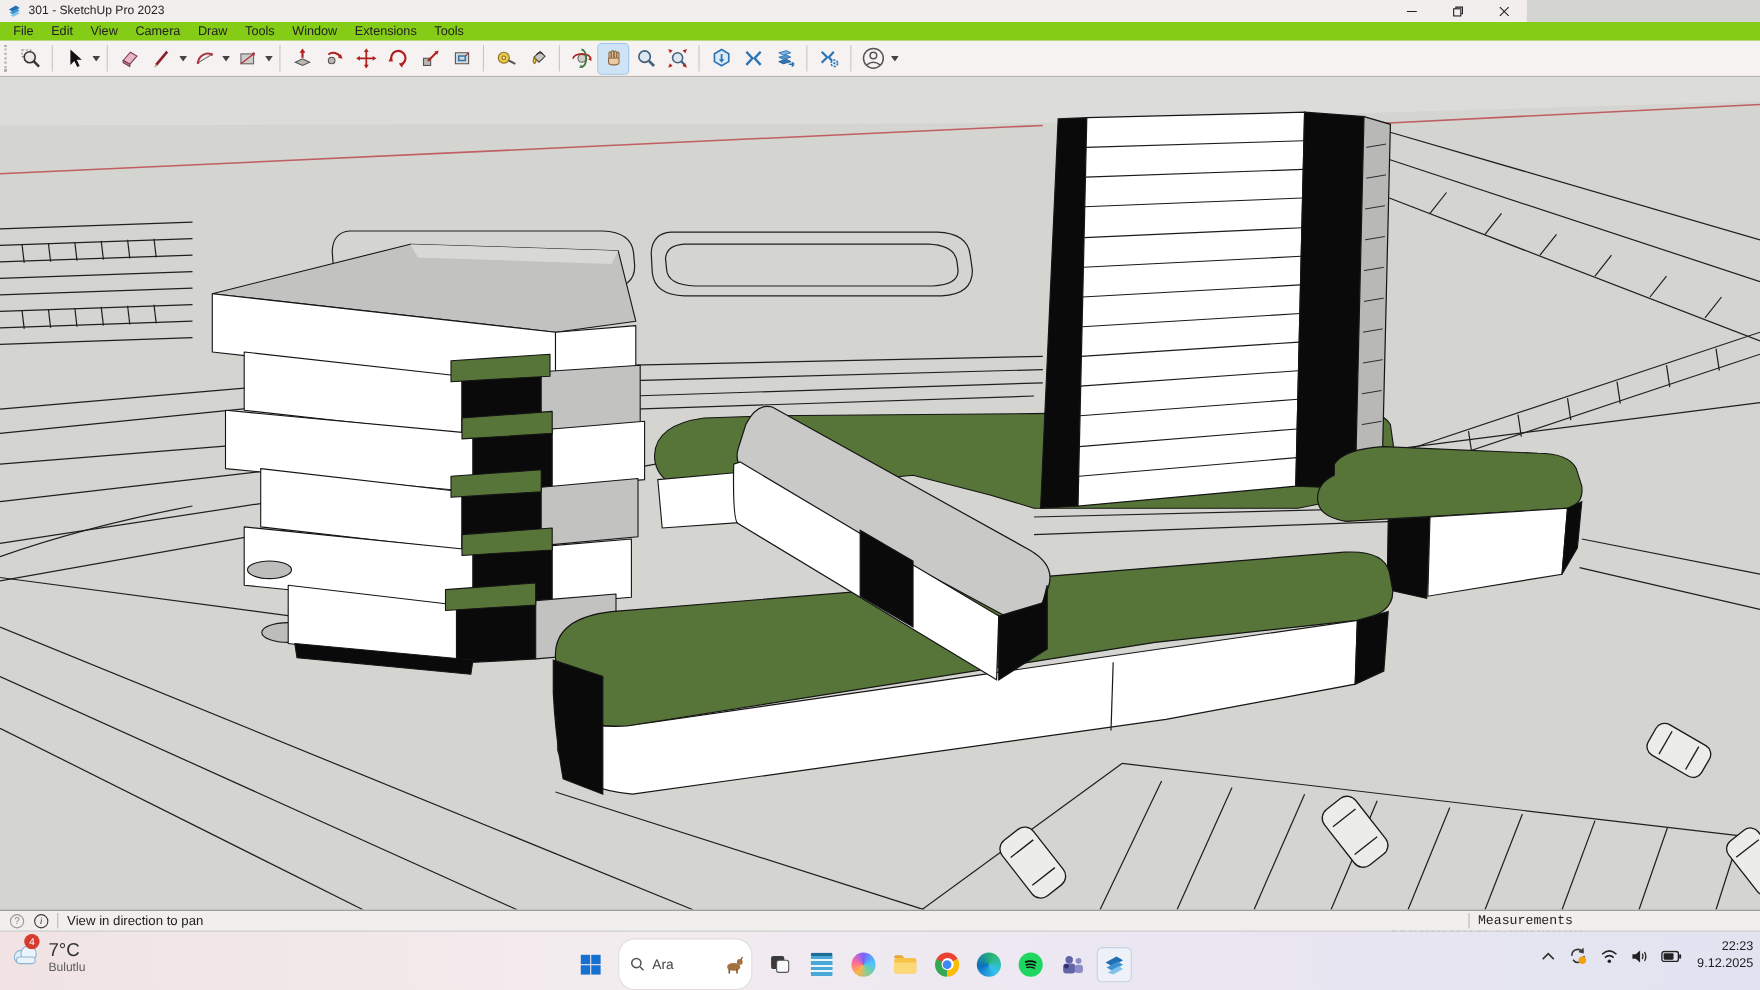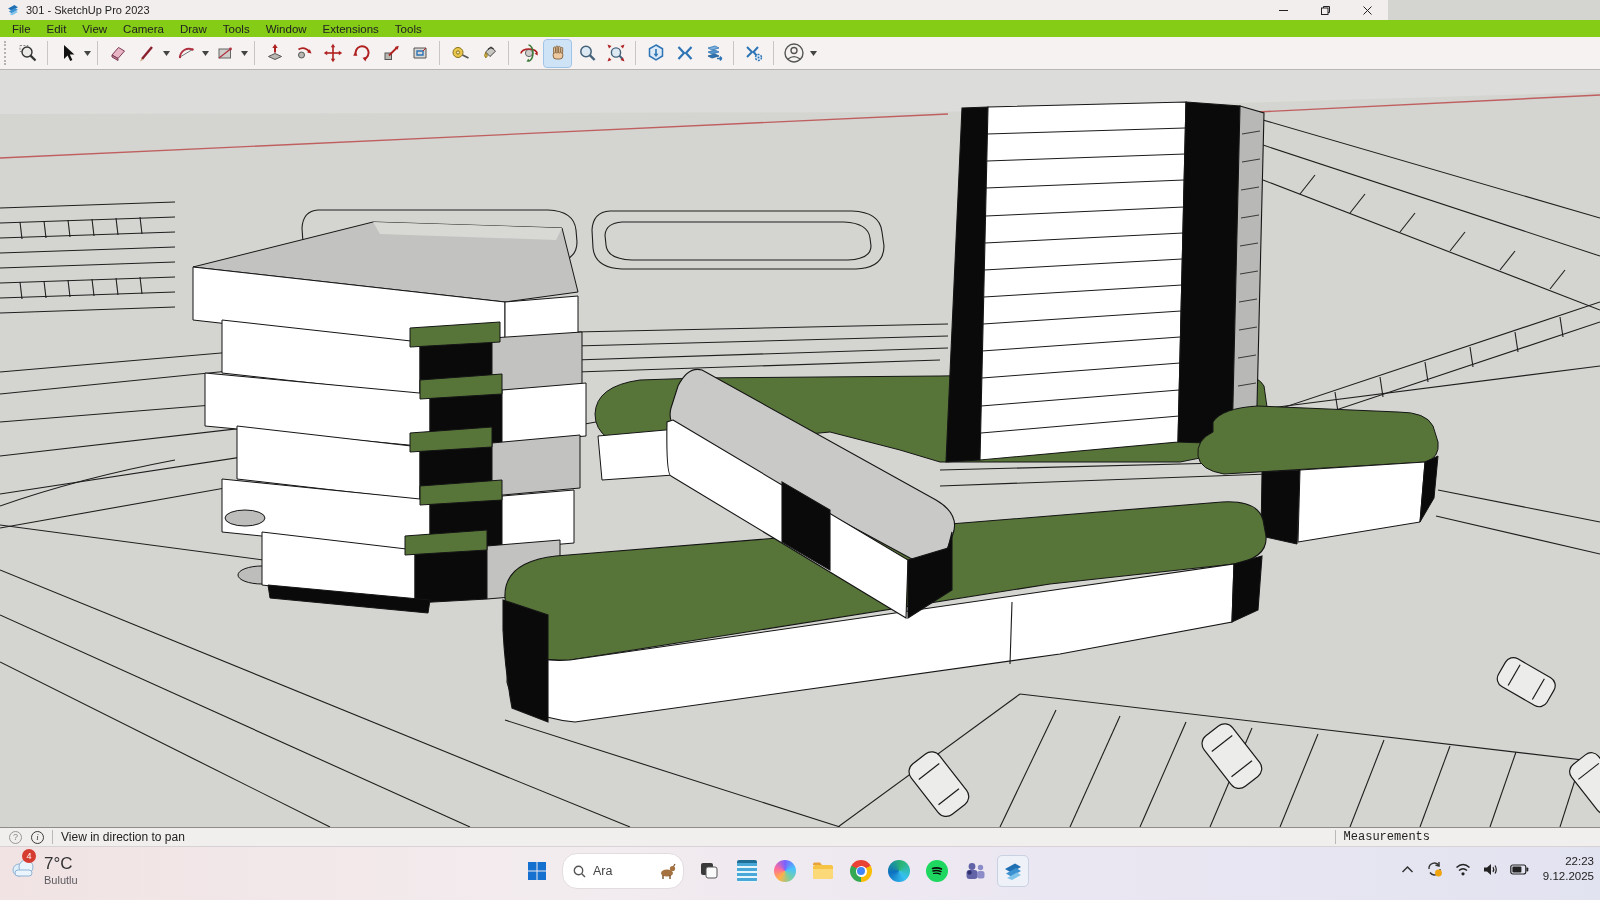--- a/index.html
+++ b/index.html
@@ -49,21 +49,21 @@
     border-top:1px solid #d8d2d6; }
   .tk-weather { position:absolute; left:8px; top:7px; display:flex; align-items:flex-start; }
   .tk-weather .txt { margin-left:6px; line-height:1.15; }
   .tk-weather .t1 { font-size:17px; color:#333; }
   .tk-weather .t2 { font-size:11px; color:#5b5b60; }
   .wx-badge { position:absolute; left:14px; top:-5px; width:14px; height:14px; background:#d53c2f;
     border-radius:50%; color:#fff; font-size:9px; display:flex; align-items:center; justify-content:center; }
   .tk-center { position:absolute; left:518px; top:6px; display:flex; align-items:center; }
   .tk-btn { width:30px; height:30px; margin:0 4px; display:flex; align-items:center; justify-content:center; border-radius:4px; }
   .tk-btn.active-app { background:#eef1f8; outline:1px solid #c8d2e2; }
-  .search-pill { width:122px; height:36px; background:#ffffff; border:1px solid #e2dce0; border-radius:15px;
+  .search-pill { width:122px; height:47px; background:#ffffff; border:1px solid #e2dce0; border-radius:15px;
     margin:0 6px; display:flex; align-items:center; padding:0 6px 0 10px; }
   .search-pill .ph { font-size:12.5px; color:#444; margin-left:7px; flex:1; }
   .tk-tray { position:absolute; right:6px; top:6px; display:flex; align-items:center; height:32px; }
   .tray-ic { margin:0 6px; display:flex; align-items:center; }
   .tk-clock { text-align:right; font-size:11.5px; color:#222; line-height:1.3; margin-left:8px; }
 
   
   .chrome-ic { width:22px; height:22px; border-radius:50%;
     background:conic-gradient(from -60deg,#ea4335 0 120deg,#fbbc05 120deg 240deg,#34a853 240deg 360deg);
     display:flex; align-items:center; justify-content:center; }

